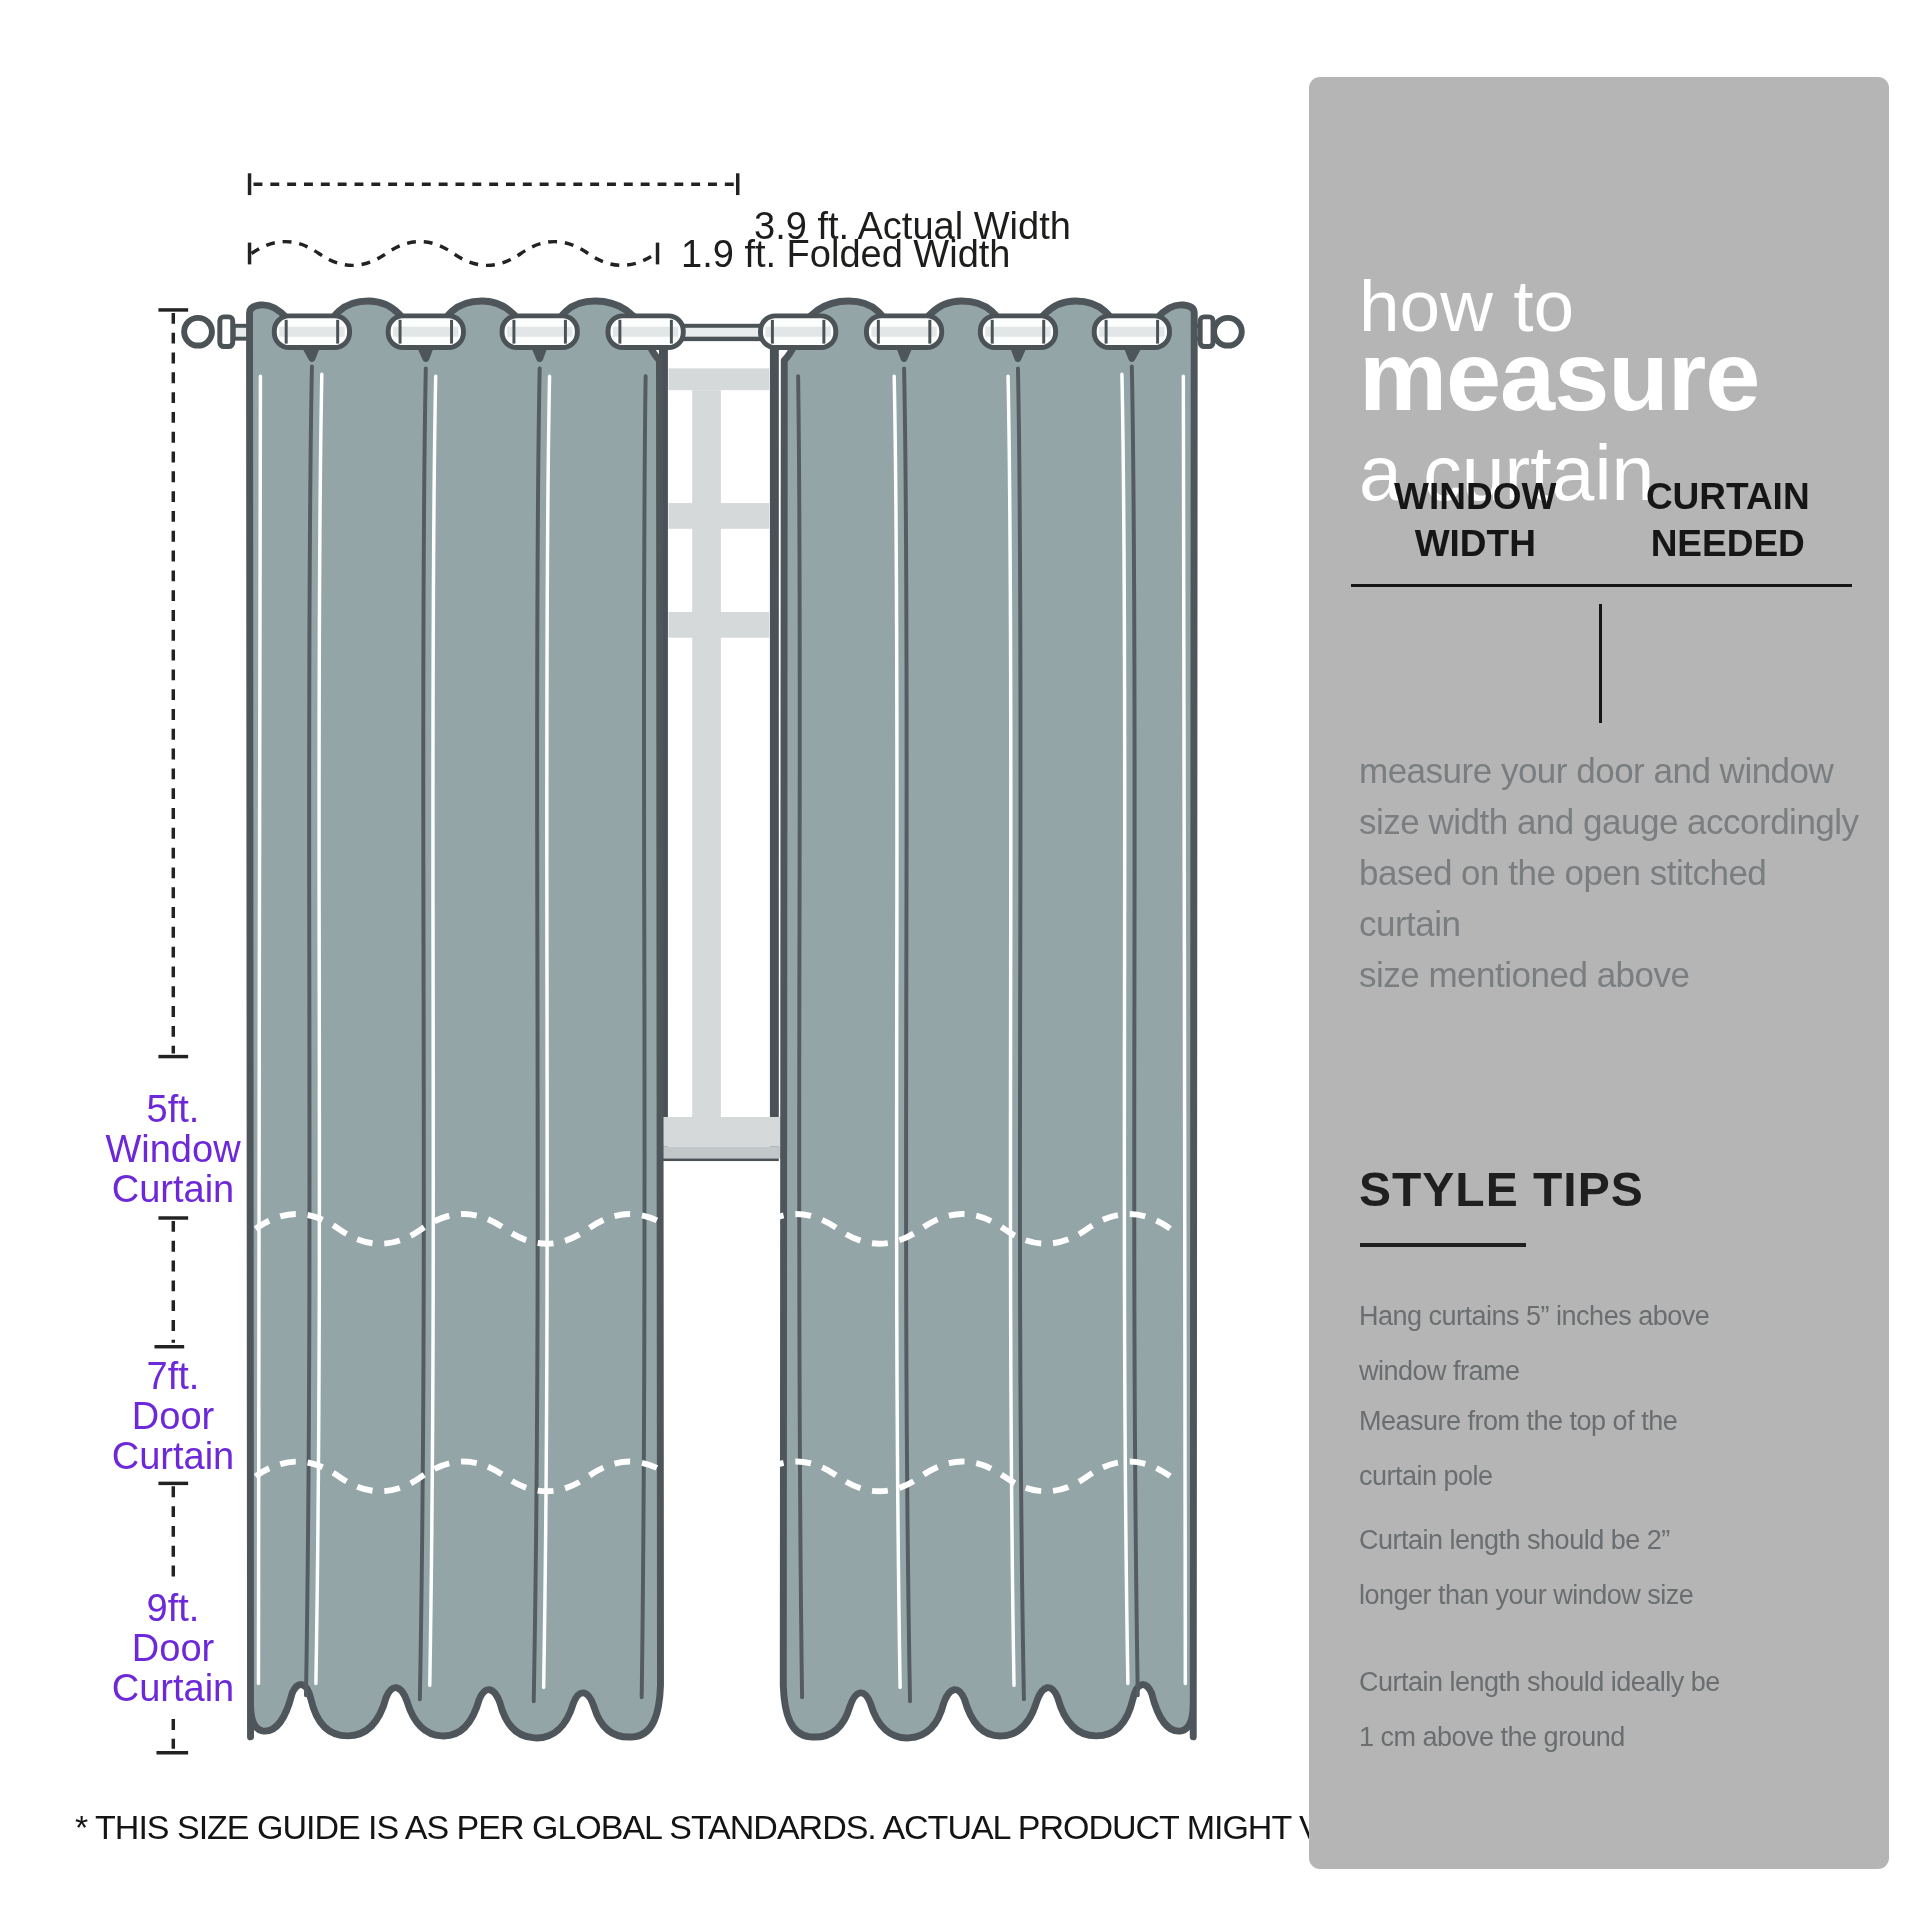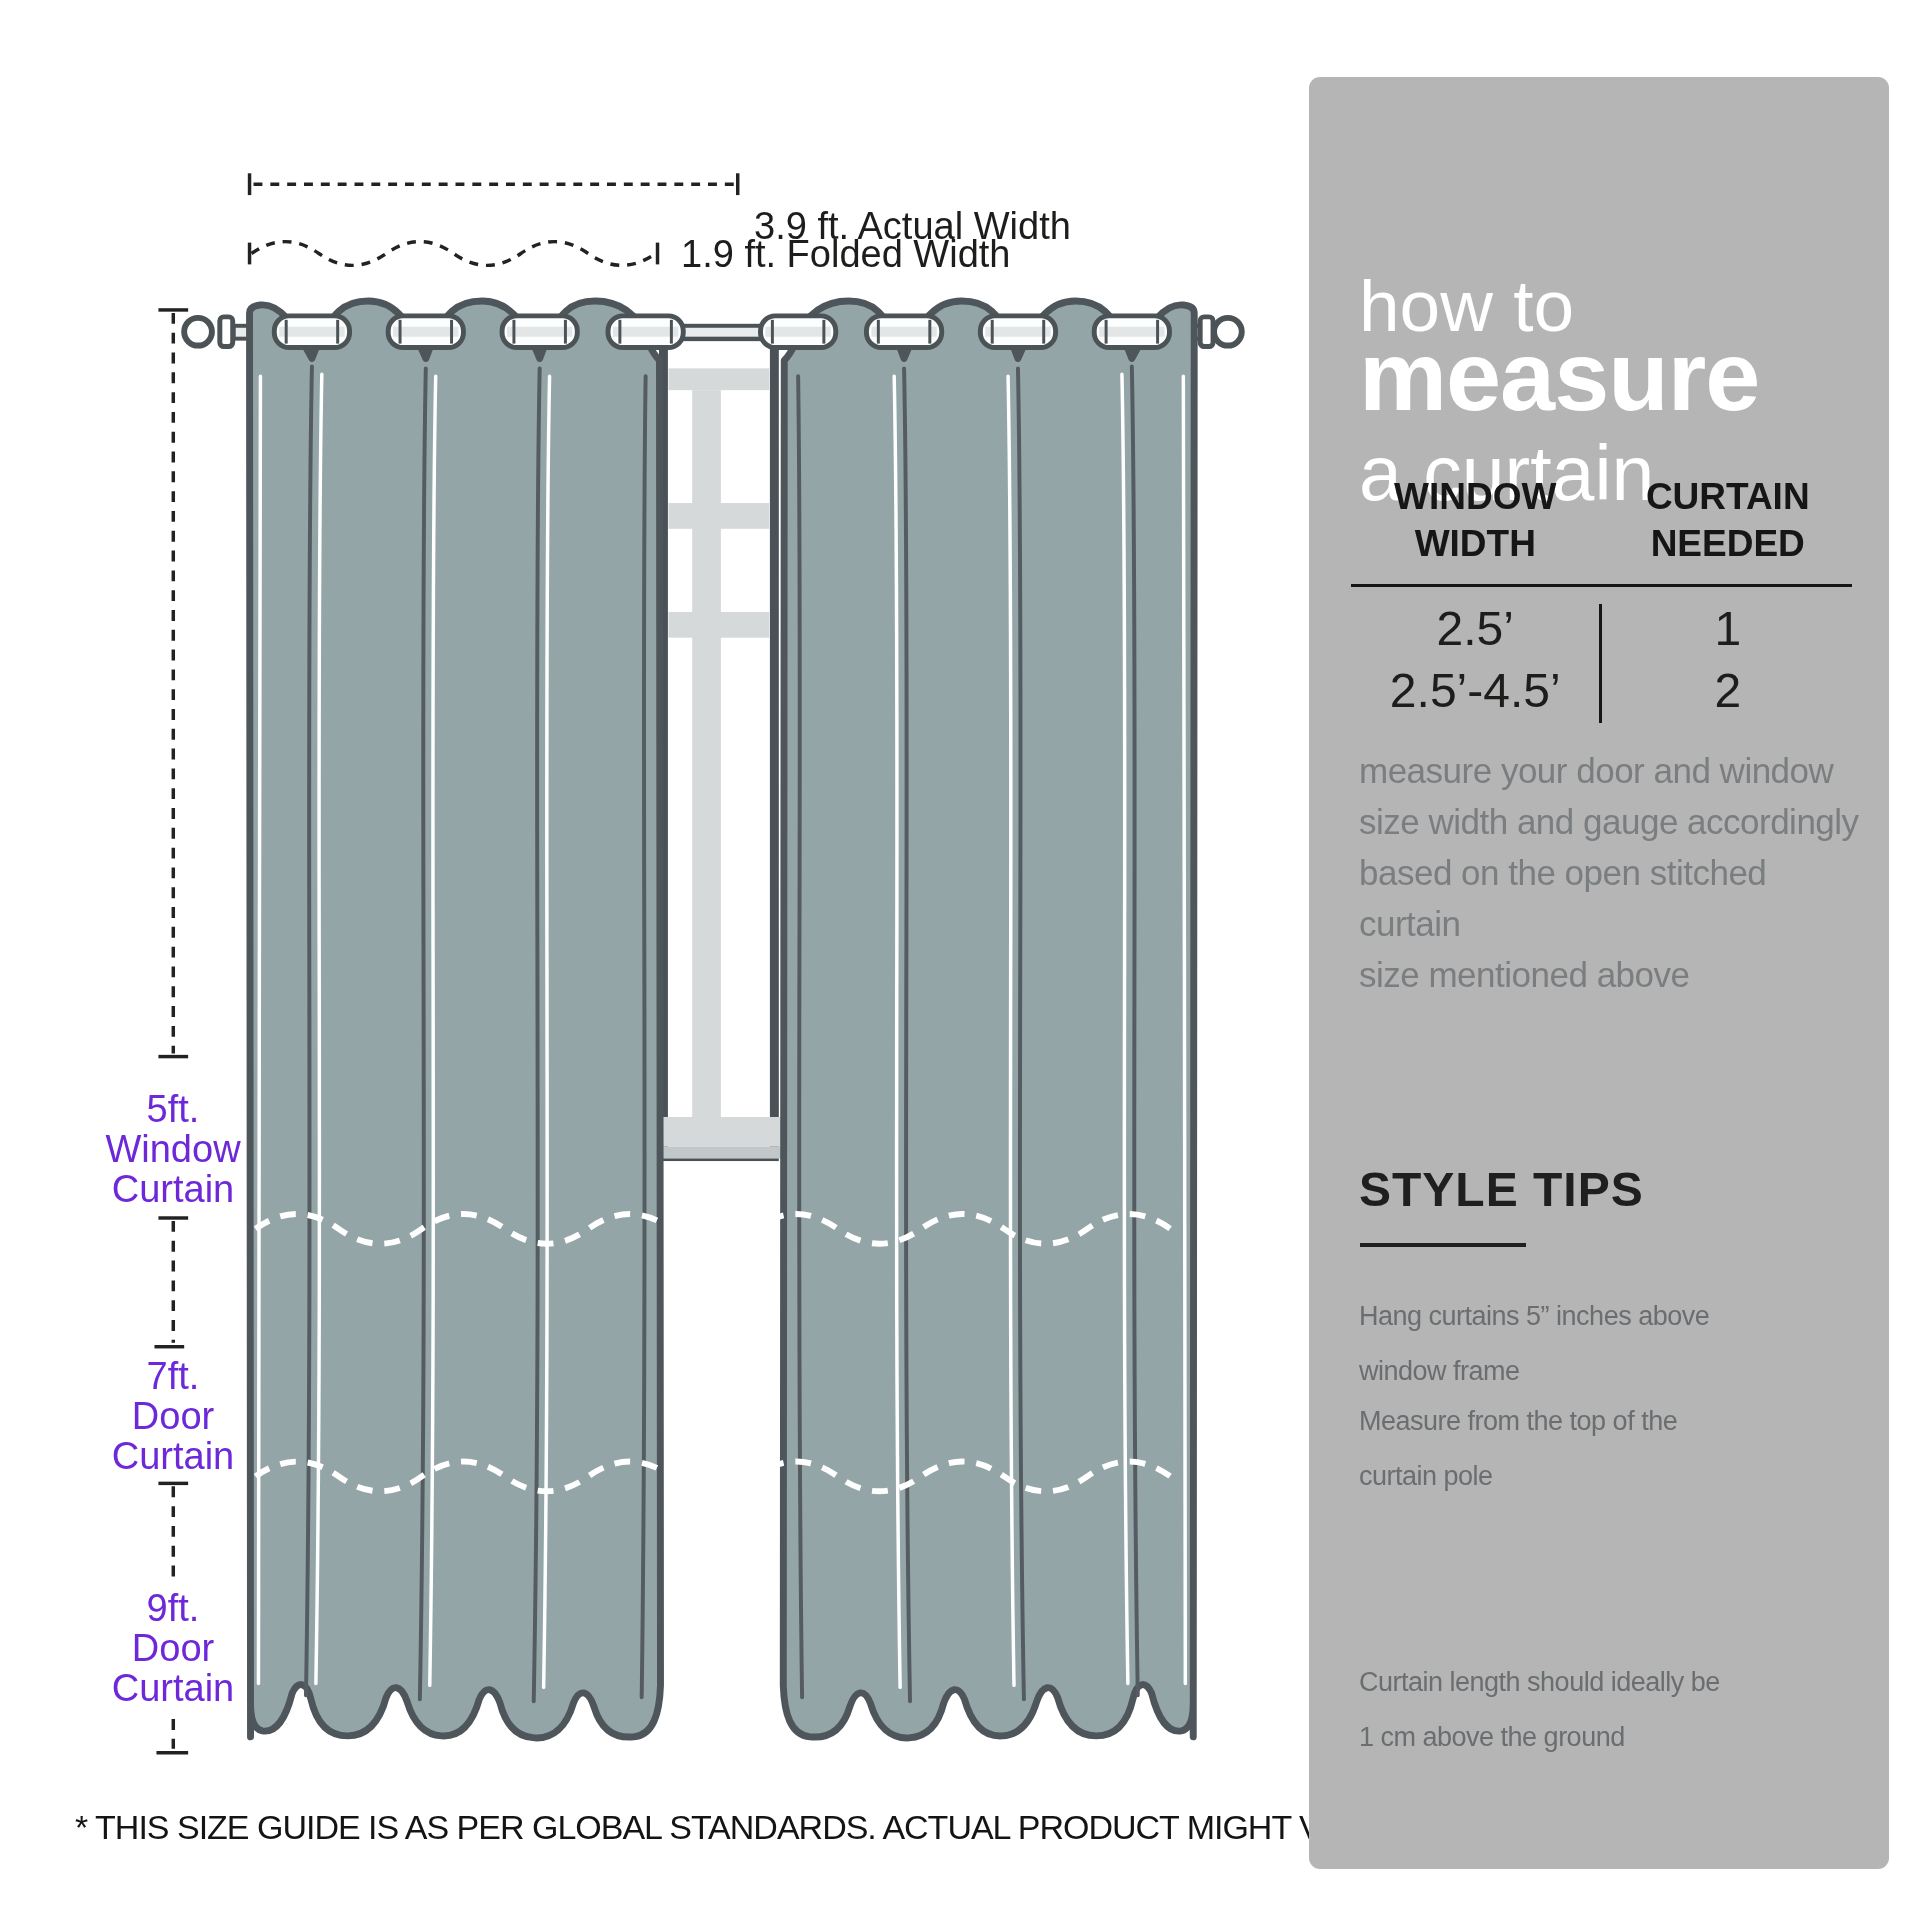--- a/index.html
+++ b/index.html
@@ -203,42 +203,34 @@
     <div class="p-abs title-line t2">measure</div>
     <div class="p-abs title-line t3">a curtain</div>
 
     <div class="p-abs thead">
       <div class="th">WINDOW
 WIDTH</div>
       <div class="th">CURTAIN
 NEEDED</div>
     </div>
     <div class="p-abs rule"></div>
-    <div class="p-abs tbody">
-      <div class="tcol">
-        <div class="tcell">2.5’</div>
-        <div class="tcell">2.5’-4.5’</div>
-      </div>
-      <div class="tcol">
-        <div class="tcell">1</div>
-        <div class="tcell">2</div>
-      </div>
-    </div>
     <div class="p-abs tdivider"></div>
 
     <div class="p-abs note">measure your door and window
 size width and gauge accordingly
 based on the open stitched curtain
 size mentioned above</div>
 
     <div class="p-abs tips-heading">STYLE TIPS</div>
     <div class="p-abs tips-underline"></div>
 
     <div class="p-abs tip tip1">Hang curtains 5” inches above
 window frame</div>
     <div class="p-abs tip tip2">Measure from the top of the
 curtain pole</div>
+    <div class="p-abs tip tip3">Curtain length should be 2”
+longer than your window size</div>
     <div class="p-abs tip tip4">Curtain length should ideally be
 1 cm above the ground</div>
   </div>
 
 </div>
 
 
 </body></html>

